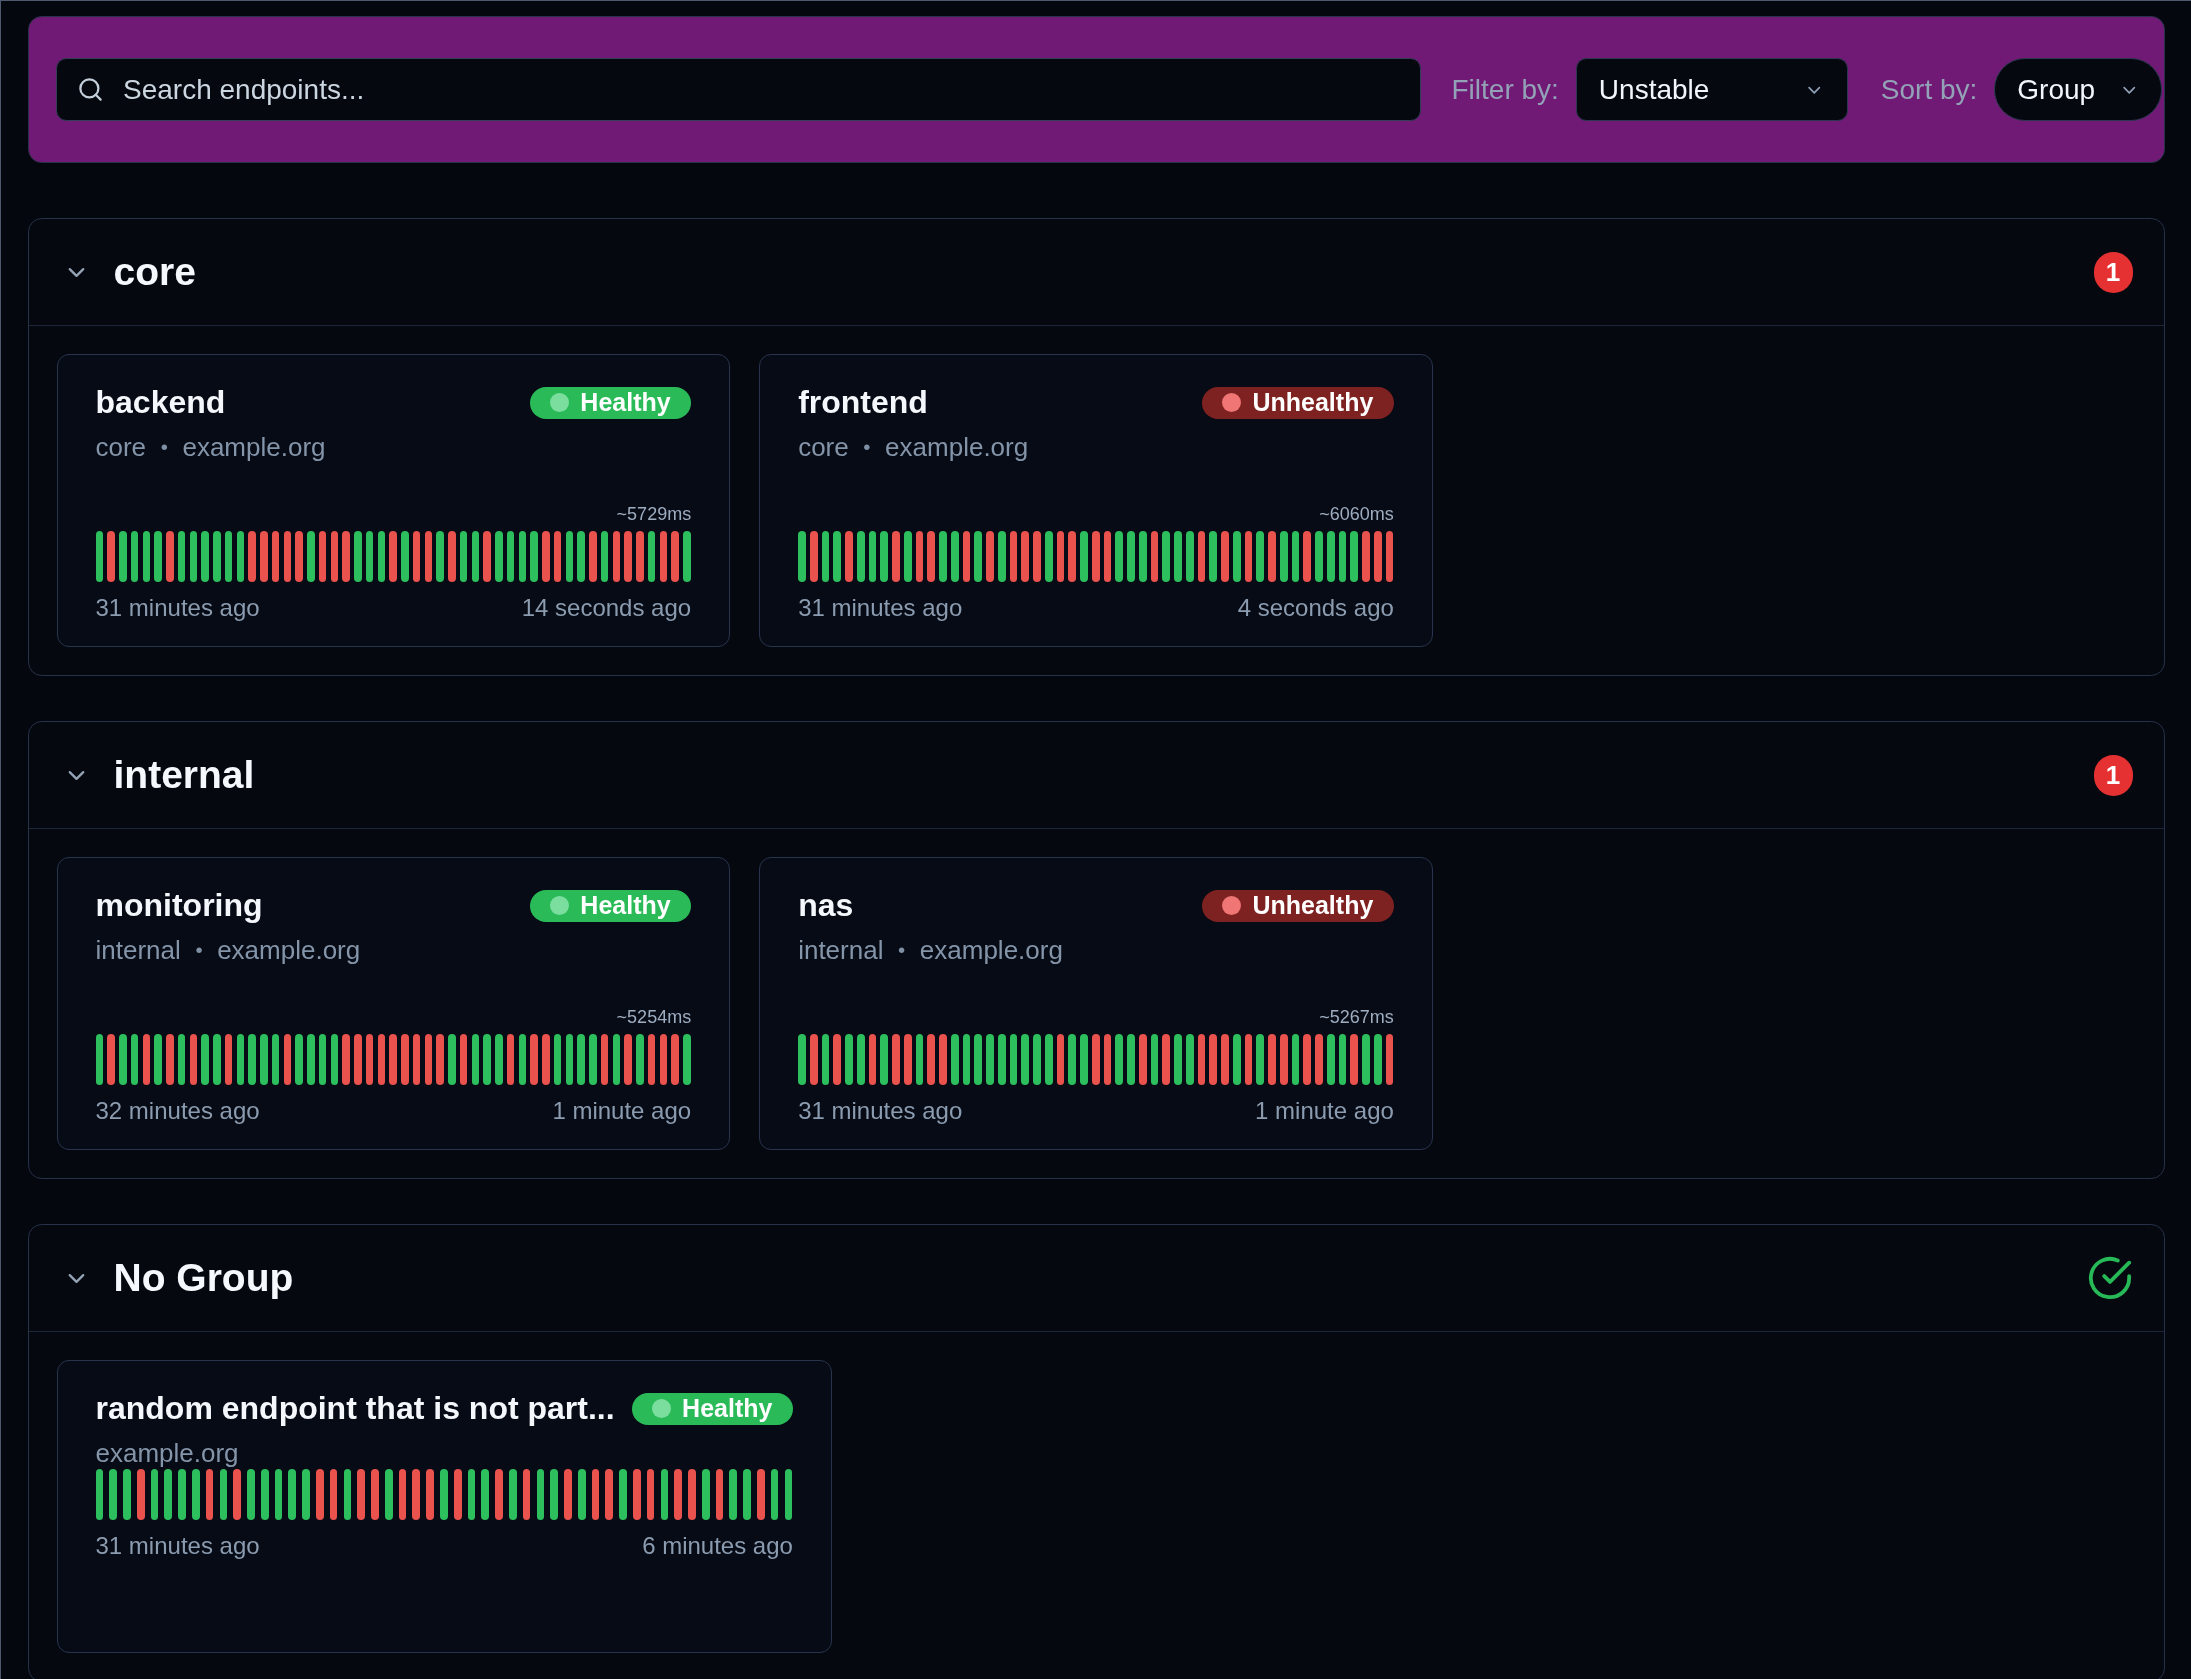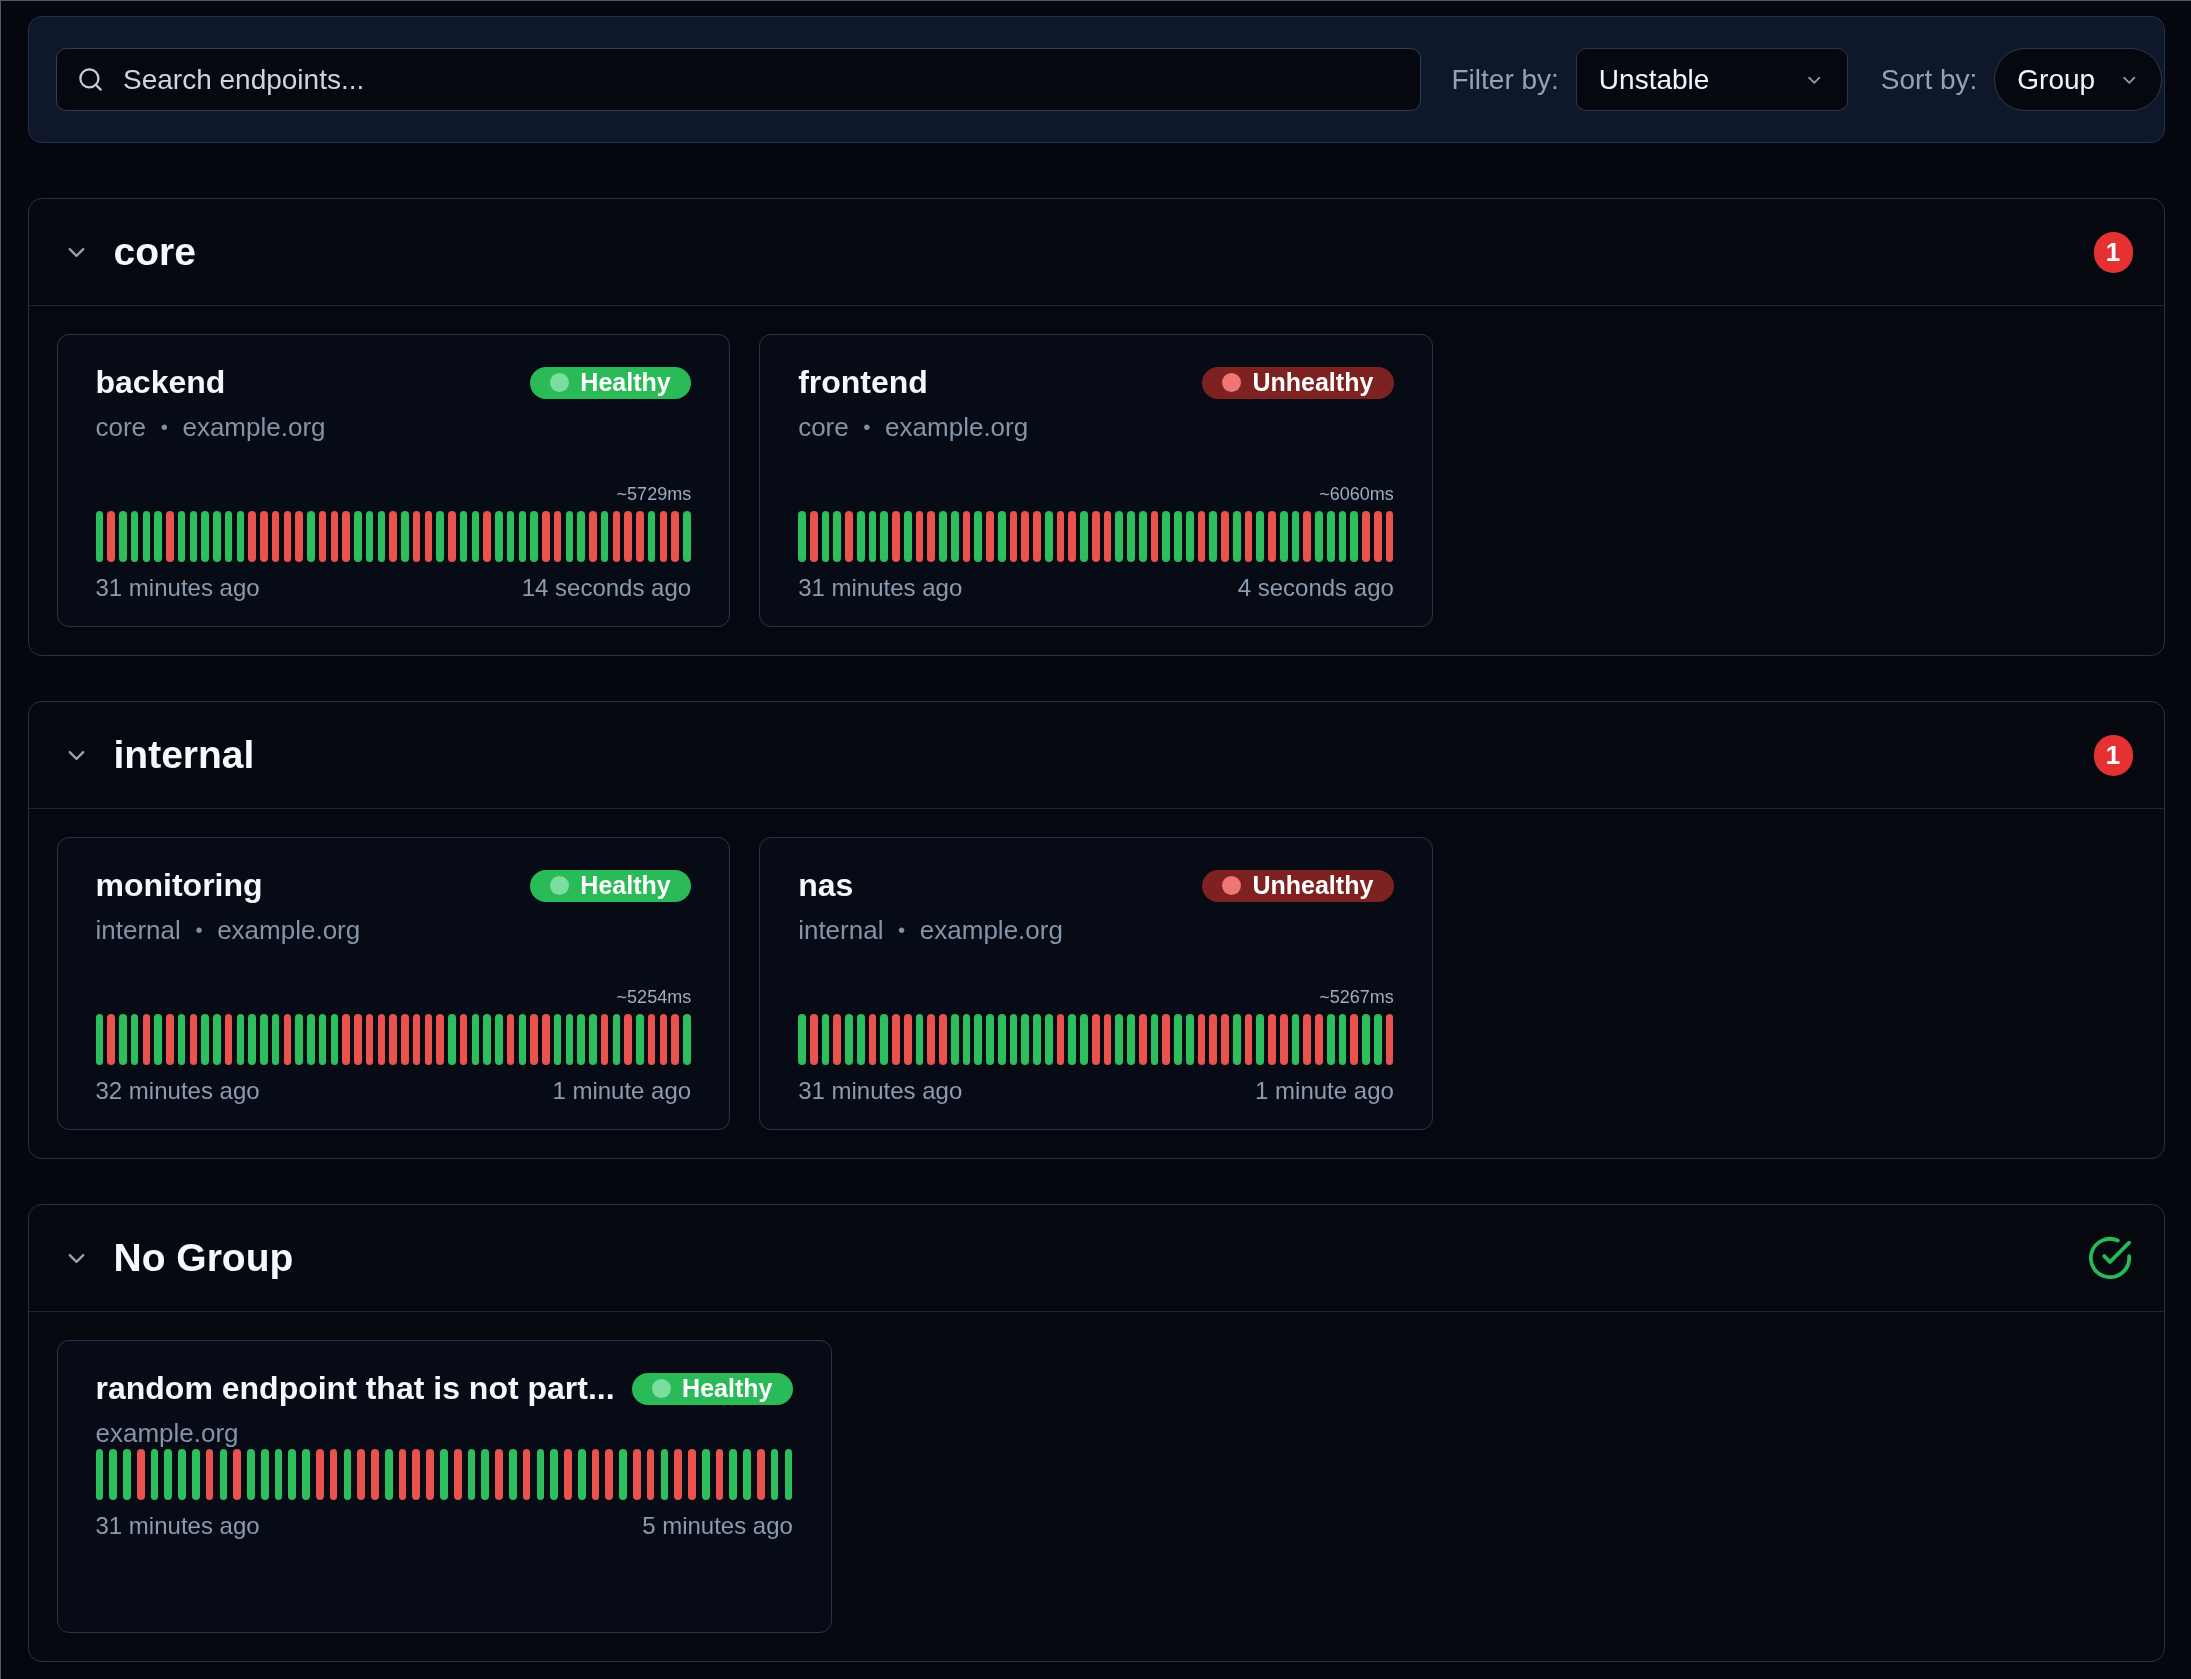--- a/index.html
+++ b/index.html
@@ -4,22 +4,22 @@
 <style>
   html,body{margin:0;padding:0;}
   body{
     width:2192px;height:1680px;box-sizing:border-box;
     background:#04070e;border:1.7px solid #4d5a6e;overflow:hidden;
     font-family:"Liberation Sans",sans-serif;
     -webkit-font-smoothing:antialiased;
   }
   
   .topbar{
-    margin:15.4px 26.5px 0;height:127px;box-sizing:border-box;
-    border:0.9px solid #273149;border-radius:13.7px;background:#0f172a;
+    margin:15.4px 26.5px 0;height:147px;box-sizing:border-box;
+    border:0.9px solid #273149;border-radius:13.7px;background:#701a75;
     display:flex;align-items:center;padding:0 27px;
   }
   .search-box{
     width:1365px;height:63px;box-sizing:border-box;flex:0 0 auto;
     border:0.9px solid #323d56;border-radius:10.3px;
     display:flex;align-items:center;padding:0 20.5px;gap:17px;background:#05090f;
   }
   .search-box svg{flex:0 0 auto;}
   .search-input{
     background:transparent;border:none;outline:none;width:100%;
@@ -518,19 +518,19 @@
             <div class="bar up"></div>
             <div class="bar down"></div>
             <div class="bar up"></div>
             <div class="bar up"></div>
             <div class="bar down"></div>
             <div class="bar up"></div>
             <div class="bar up"></div>
           </div>
     <div class="times">
       <span>31 minutes ago</span>
-      <span>5 minutes ago</span>
+      <span>6 minutes ago</span>
     </div>
   </div>
 </div>
   </section>
 </div>
 
 
 </body></html>

